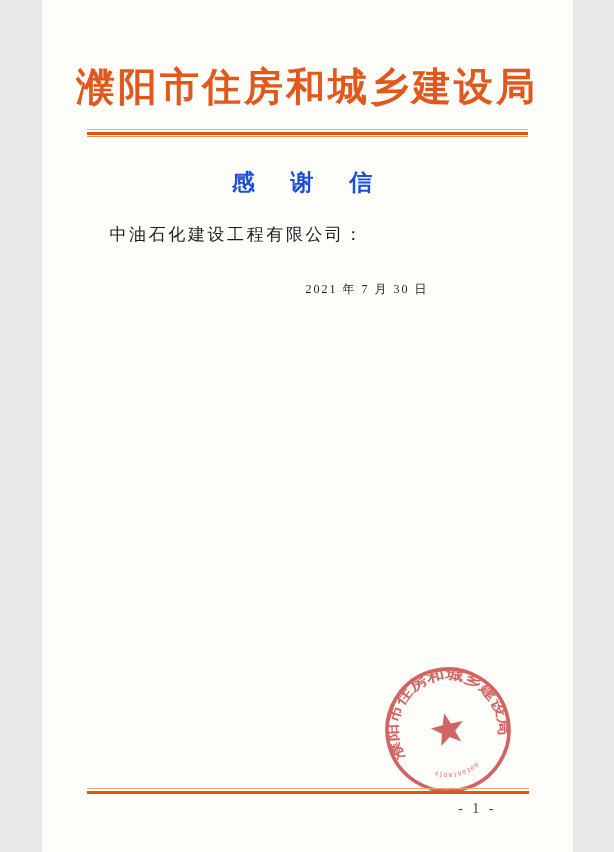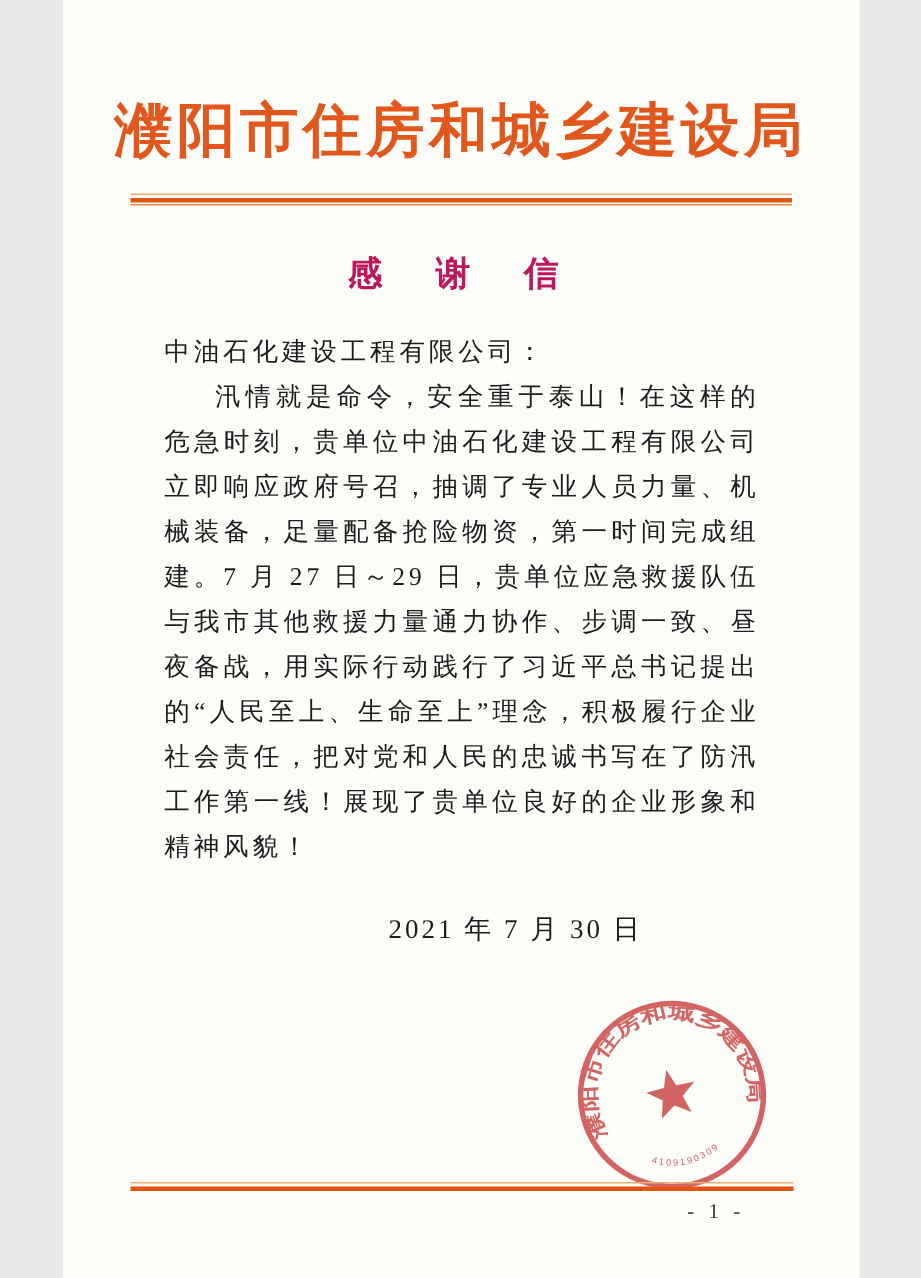--- a/index.html
+++ b/index.html
@@ -24,36 +24,36 @@
   .rule-thin-a{height:1px;background:#f2ab72;margin-bottom:2px;}
   .rule-thick{height:3px;background:#e4540e;margin-bottom:1px;}
   .rule-thin-b{height:1px;background:#ea9050;}
   .doc-title{
     margin:30px 10px 0 0;
     text-align:center;
     font-size:23px;
     font-weight:600;
     letter-spacing:15px;
     padding-left:15px; 
-    color:#be185d;
+    color:#1d4ed8;
   }
   .body{
     margin:22px 66px 0 68px;
     font-size:17px;
     line-height:30px;
     letter-spacing:2.6px;
     text-align:justify;
   }
   .salutation{margin:0;}
   .para{margin:0;text-indent:2em;}
   .date-line{
     margin-top:24px;
     text-align:right;
     padding-right:78px;
-    font-size:18px;
+    font-size:12px;
     letter-spacing:2px;
     font-family:Liberation Serif, serif;
   }
   .stamp{
     position:absolute;
     left:341px;top:665px;
     width:130px;height:130px;
     opacity:.8;
     mix-blend-mode:multiply;
     transform:rotate(-13deg);
@@ -82,21 +82,20 @@
     <div class="rule-thin-a"></div>
     <div class="rule-thick"></div>
     <div class="rule-thin-b"></div>
   </div>
 
   <h1 class="doc-title">感 谢 信</h1>
 
   <div class="body">
     <p class="salutation">中油石化建设工程有限公司：</p>
     <div id="paras">
-        <p class="para">汛情就是命令，安全重于泰山！在这样的危急时刻，贵单位中油石化建设工程有限公司立即响应政府号召，抽调了专业人员力量、机械装备，足量配备抢险物资，第一时间完成组建。7 月 27 日～29 日，贵单位应急救援队伍与我市其他救援力量通力协作、步调一致、昼夜备战，用实际行动践行了习近平总书记提出的“人民至上、生命至上”理念，积极履行企业社会责任，把对党和人民的忠诚书写在了防汛工作第一线！展现了贵单位良好的企业形象和精神风貌！</p>
       </div>
     <div class="date-line">2021 年 7 月 30 日</div>
   </div>
 
   <div class="stamp">
     <svg viewBox="0 0 128 128" width="130" height="130">
       <defs>
         <path id="sealArcTop" d="M 17.3 81.9 A 50 50 0 1 1 110.7 81.9" fill="none"></path>
         <path id="sealArcBottom" d="M 28 93 A 46 46 0 0 0 100 93" fill="none"></path>
       </defs>

